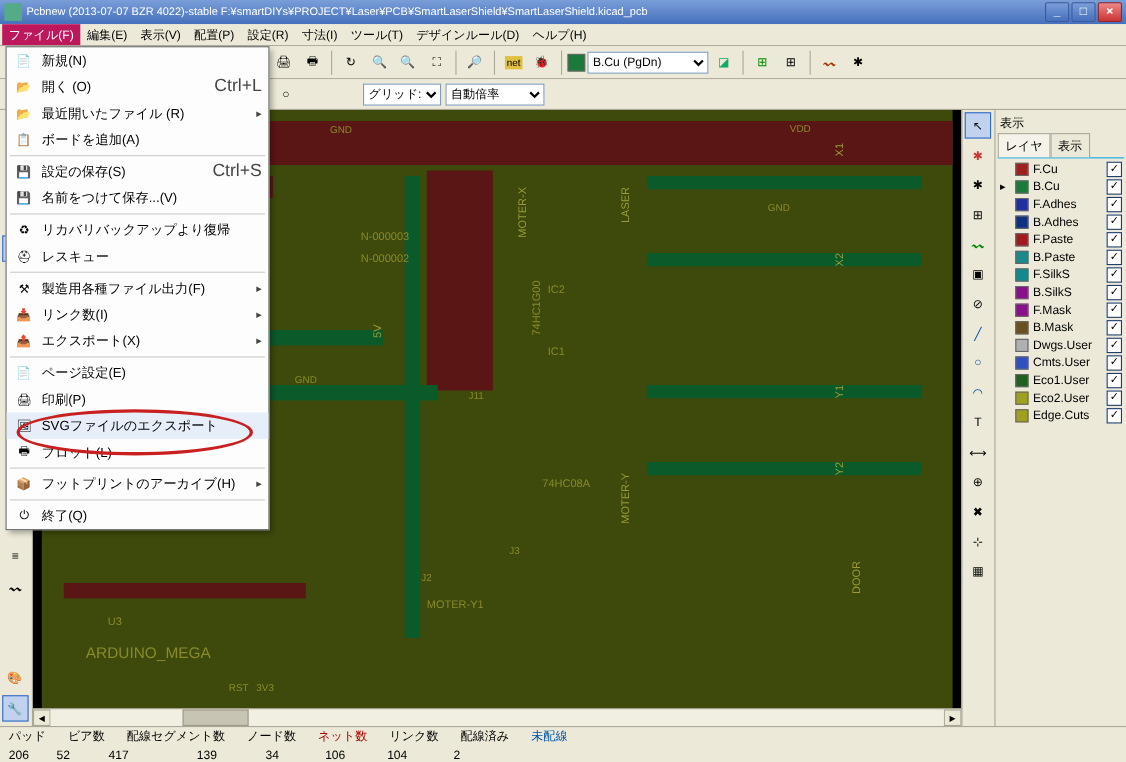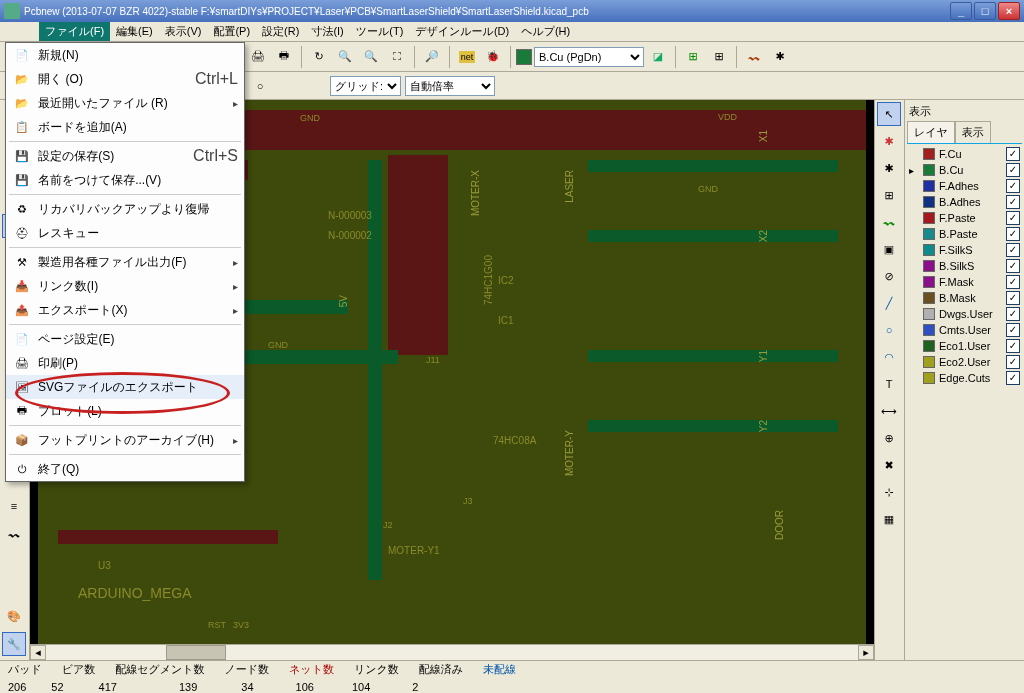--- a/index.html
+++ b/index.html
@@ -7,21 +7,21 @@
 
 .titlebar { height: 22px; background: linear-gradient(#7a9ed8, #4670bd); display: flex; align-items: center; padding: 0 4px; color: white; }
 .titlebar .icon { width: 16px; height: 16px; background: #5a8; margin-right: 4px; }
 .titlebar .title { flex: 1; font-size: 10px; }
 .winbtns { display: flex; gap: 2px; }
 .winbtn { width: 22px; height: 18px; background: linear-gradient(#7a9ed8,#4670bd); border: 1px solid #3b5a9b; border-radius: 2px; display: flex; align-items: center; justify-content: center; color: white; font-weight: bold; }
 .winbtn.close { background: linear-gradient(#e88,#c33); border-color: #922; }
 
 .menubar { height: 20px; background: #ece9d8; display: flex; align-items: center; padding: 0 2px; border-bottom: 1px solid #aca899; }
 .menubar .mitem { padding: 2px 6px; }
-.menubar .mitem.open { background: #0f766e; color: white; margin-left: 37px; }
+.menubar .mitem.open { background: #be185d; color: white; }
 
 .toolbar1 { height: 30px; background: #ece9d8; display: flex; align-items: center; padding: 2px 4px; gap: 2px; border-bottom: 1px solid #aca899; }
 .toolbar1 .tb { width: 24px; height: 24px; border: 1px solid transparent; display: flex; align-items: center; justify-content: center; }
 .toolbar1 .sep { width: 0; height: 22px; border-left: 1px solid #aca899; margin: 0 3px; }
 .toolbar1 select { height: 20px; font-size: 11px; background: white; border: 1px solid #7f9db9; }
 .colorbox { width: 16px; height: 16px; border: 1px solid #666; }
 
 .toolbar2 { height: 28px; background: #ece9d8; display: flex; align-items: center; padding: 2px 4px; gap: 4px; border-bottom: 1px solid #aca899; }
 .toolbar2 .tb { width: 24px; height: 24px; border: 1px solid transparent; display: flex; align-items: center; justify-content: center; }
 .toolbar2 select { height: 20px; font-size: 11px; background: white; border: 1px solid #7f9db9; }
@@ -186,21 +186,21 @@
         <span class="txt" style="left:290px;top:110px">N-000003</span>
         <span class="txt" style="left:290px;top:130px">N-000002</span>
         <span class="txty" style="left:432px;top:70px;writing-mode:vertical-rl;transform:rotate(180deg)">MOTER-X</span>
         <span class="txty" style="left:526px;top:70px;writing-mode:vertical-rl;transform:rotate(180deg)">LASER</span>
         <span class="txty" style="left:526px;top:330px;writing-mode:vertical-rl;transform:rotate(180deg)">MOTER-Y</span>
         <span class="txty" style="left:720px;top:30px;writing-mode:vertical-rl;transform:rotate(180deg)">X1</span>
         <span class="txty" style="left:720px;top:130px;writing-mode:vertical-rl;transform:rotate(180deg)">X2</span>
         <span class="txty" style="left:720px;top:250px;writing-mode:vertical-rl;transform:rotate(180deg)">Y1</span>
         <span class="txty" style="left:720px;top:320px;writing-mode:vertical-rl;transform:rotate(180deg)">Y2</span>
         <span class="txty" style="left:736px;top:410px;writing-mode:vertical-rl;transform:rotate(180deg)">DOOR</span>
-        <span class="txt" style="left:460px;top:175px">IC2</span>
+        <span class="txt" style="left:460px;top:158px">IC2</span>
         <span class="txt" style="left:460px;top:215px">IC1</span>
         <span class="txt" style="left:445px;top:155px;writing-mode:vertical-rl;transform:rotate(180deg)">74HC1G00</span>
         <span class="txt" style="left:455px;top:335px">74HC08A</span>
         <span class="txt" style="left:350px;top:445px">MOTER-Y1</span>
         <span class="txt" style="left:40px;top:485px;font-size:14px">ARDUINO_MEGA</span>
         <span class="txt" style="left:60px;top:460px">U3</span>
         <span class="txty" style="left:300px;top:195px;writing-mode:vertical-rl;transform:rotate(180deg)">5V</span>
         <span class="txt" style="left:262px;top:13px;font-size:9px">GND</span>
         <span class="txt" style="left:230px;top:240px;font-size:9px">GND</span>
         <span class="txt" style="left:660px;top:84px;font-size:9px">GND</span>

